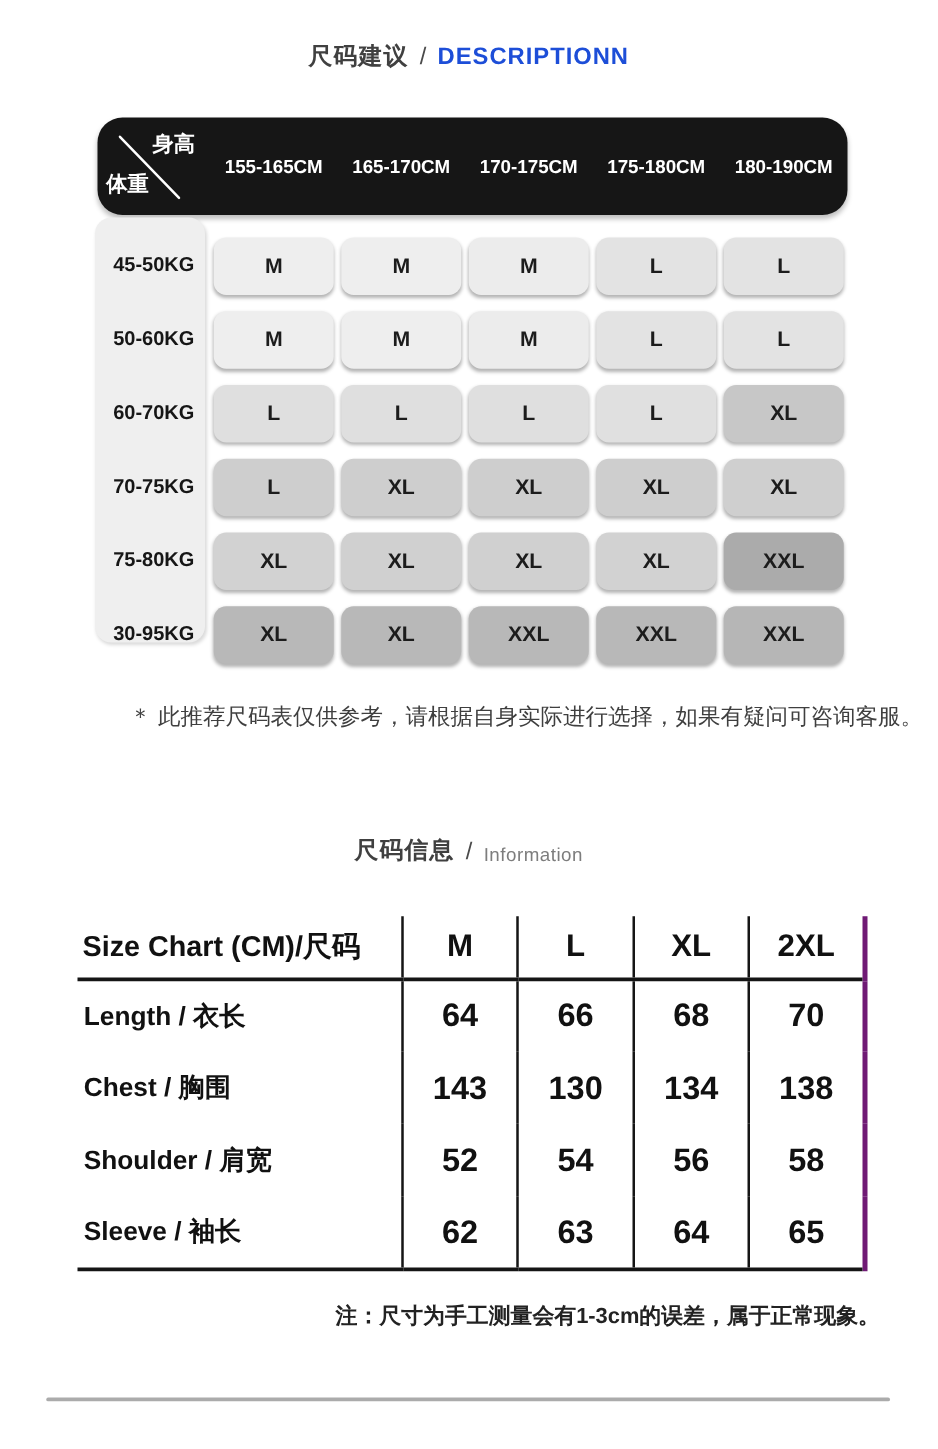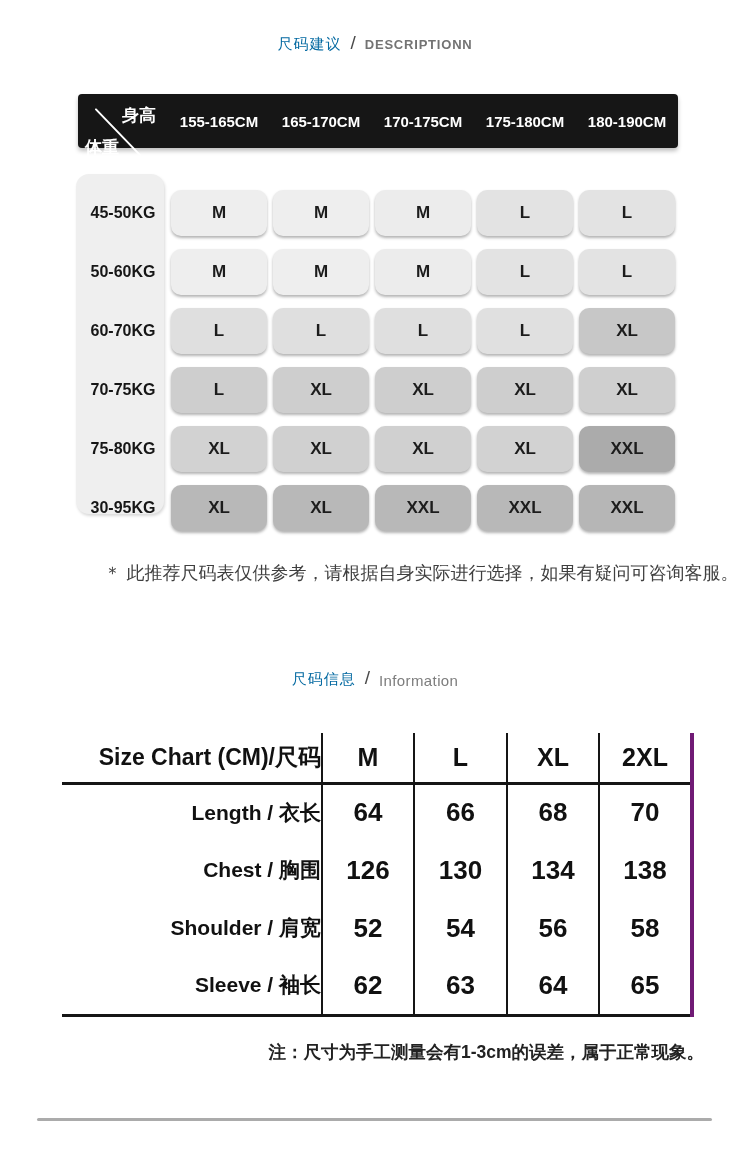--- a/index.html
+++ b/index.html
@@ -16,34 +16,34 @@
 
   
   .sec-title {
     position: absolute;
     left: 0; right: 0;
     display: flex;
     justify-content: center;
     align-items: baseline;
     white-space: nowrap;
   }
-  .t-zh { font-size: 15px; font-weight: 400; color: #0369a1; letter-spacing: 1px; }
+  .t-zh { font-size: 19px; font-weight: 700; color: #404040; letter-spacing: 1px; }
   .t-sep { font-size: 19px; font-weight: 400; color: #4a4a4a; margin: 0 9px; }
-  .t-en { font-size: 13px; font-weight: 700; color: #737373; letter-spacing: 0.8px; }
+  .t-en { font-size: 19px; font-weight: 700; color: #1d4ed8; letter-spacing: 0.8px; }
   .t-en.light { font-weight: 400; color: #7d7d7d; font-size: 15px; letter-spacing: 0.4px; }
   #title1 { top: 32px; }
   #title2 { top: 667px; align-items: flex-end; }
 
   
   .matrix-header {
     position: absolute;
     left: 78px; top: 94px;
-    width: 600px; height: 54px;
+    width: 600px; height: 78px;
     background: #161616;
-    border-radius: 4px;
+    border-radius: 20px;
     box-shadow: 0 3px 4px rgba(0,0,0,0.25);
   }
   .corner { position: absolute; left: 0; top: 0; width: 92px; height: 100%; }
   .c-height {
     position: absolute; left: 44px; top: 10px;
     color: #ffffff; font-size: 17px; font-weight: 700;
   }
   .c-weight {
     position: absolute; left: 7px; top: 42px;
     color: #ffffff; font-size: 17px; font-weight: 700;
@@ -111,21 +111,21 @@
 
   
   #info-table {
     position: absolute;
     left: 62px; top: 733px;
     width: 630px;
     border-collapse: collapse;
     table-layout: fixed;
     color: #111111;
   }
-  #info-table td { vertical-align: middle; text-align: right; }
+  #info-table td { vertical-align: middle; }
   #info-table tr.hdr td { height: 50px; border-bottom: 3px solid #151515; }
   #info-table tr.datarow td { height: 58px; }
   #info-table tr.datarow:last-child td { border-bottom: 3px solid #151515; }
   #info-table td.vline { border-left: 2px solid #151515; text-align: center; }
   #info-table td.rend { border-right: 4px solid #701a75; }
   .it-header { font-size: 23px; font-weight: 700; padding-left: 4px; text-align: left; }
   .it-col { font-size: 25px; font-weight: 700; }
   .it-rowlabel { font-size: 21px; font-weight: 700; padding-left: 5px; text-align: left; }
   .it-val { font-size: 26px; font-weight: 700; }
 
@@ -300,21 +300,21 @@
         </tr>
         <tr class="datarow">
           <td class="it-rowlabel">Length / 衣长</td>
           <td class="it-val vline">64</td>
           <td class="it-val vline">66</td>
           <td class="it-val vline">68</td>
           <td class="it-val vline rend">70</td>
         </tr>
         <tr class="datarow">
           <td class="it-rowlabel">Chest / 胸围</td>
-          <td class="it-val vline">126</td>
+          <td class="it-val vline">143</td>
           <td class="it-val vline">130</td>
           <td class="it-val vline">134</td>
           <td class="it-val vline rend">138</td>
         </tr>
         <tr class="datarow">
           <td class="it-rowlabel">Shoulder / 肩宽</td>
           <td class="it-val vline">52</td>
           <td class="it-val vline">54</td>
           <td class="it-val vline">56</td>
           <td class="it-val vline rend">58</td>

